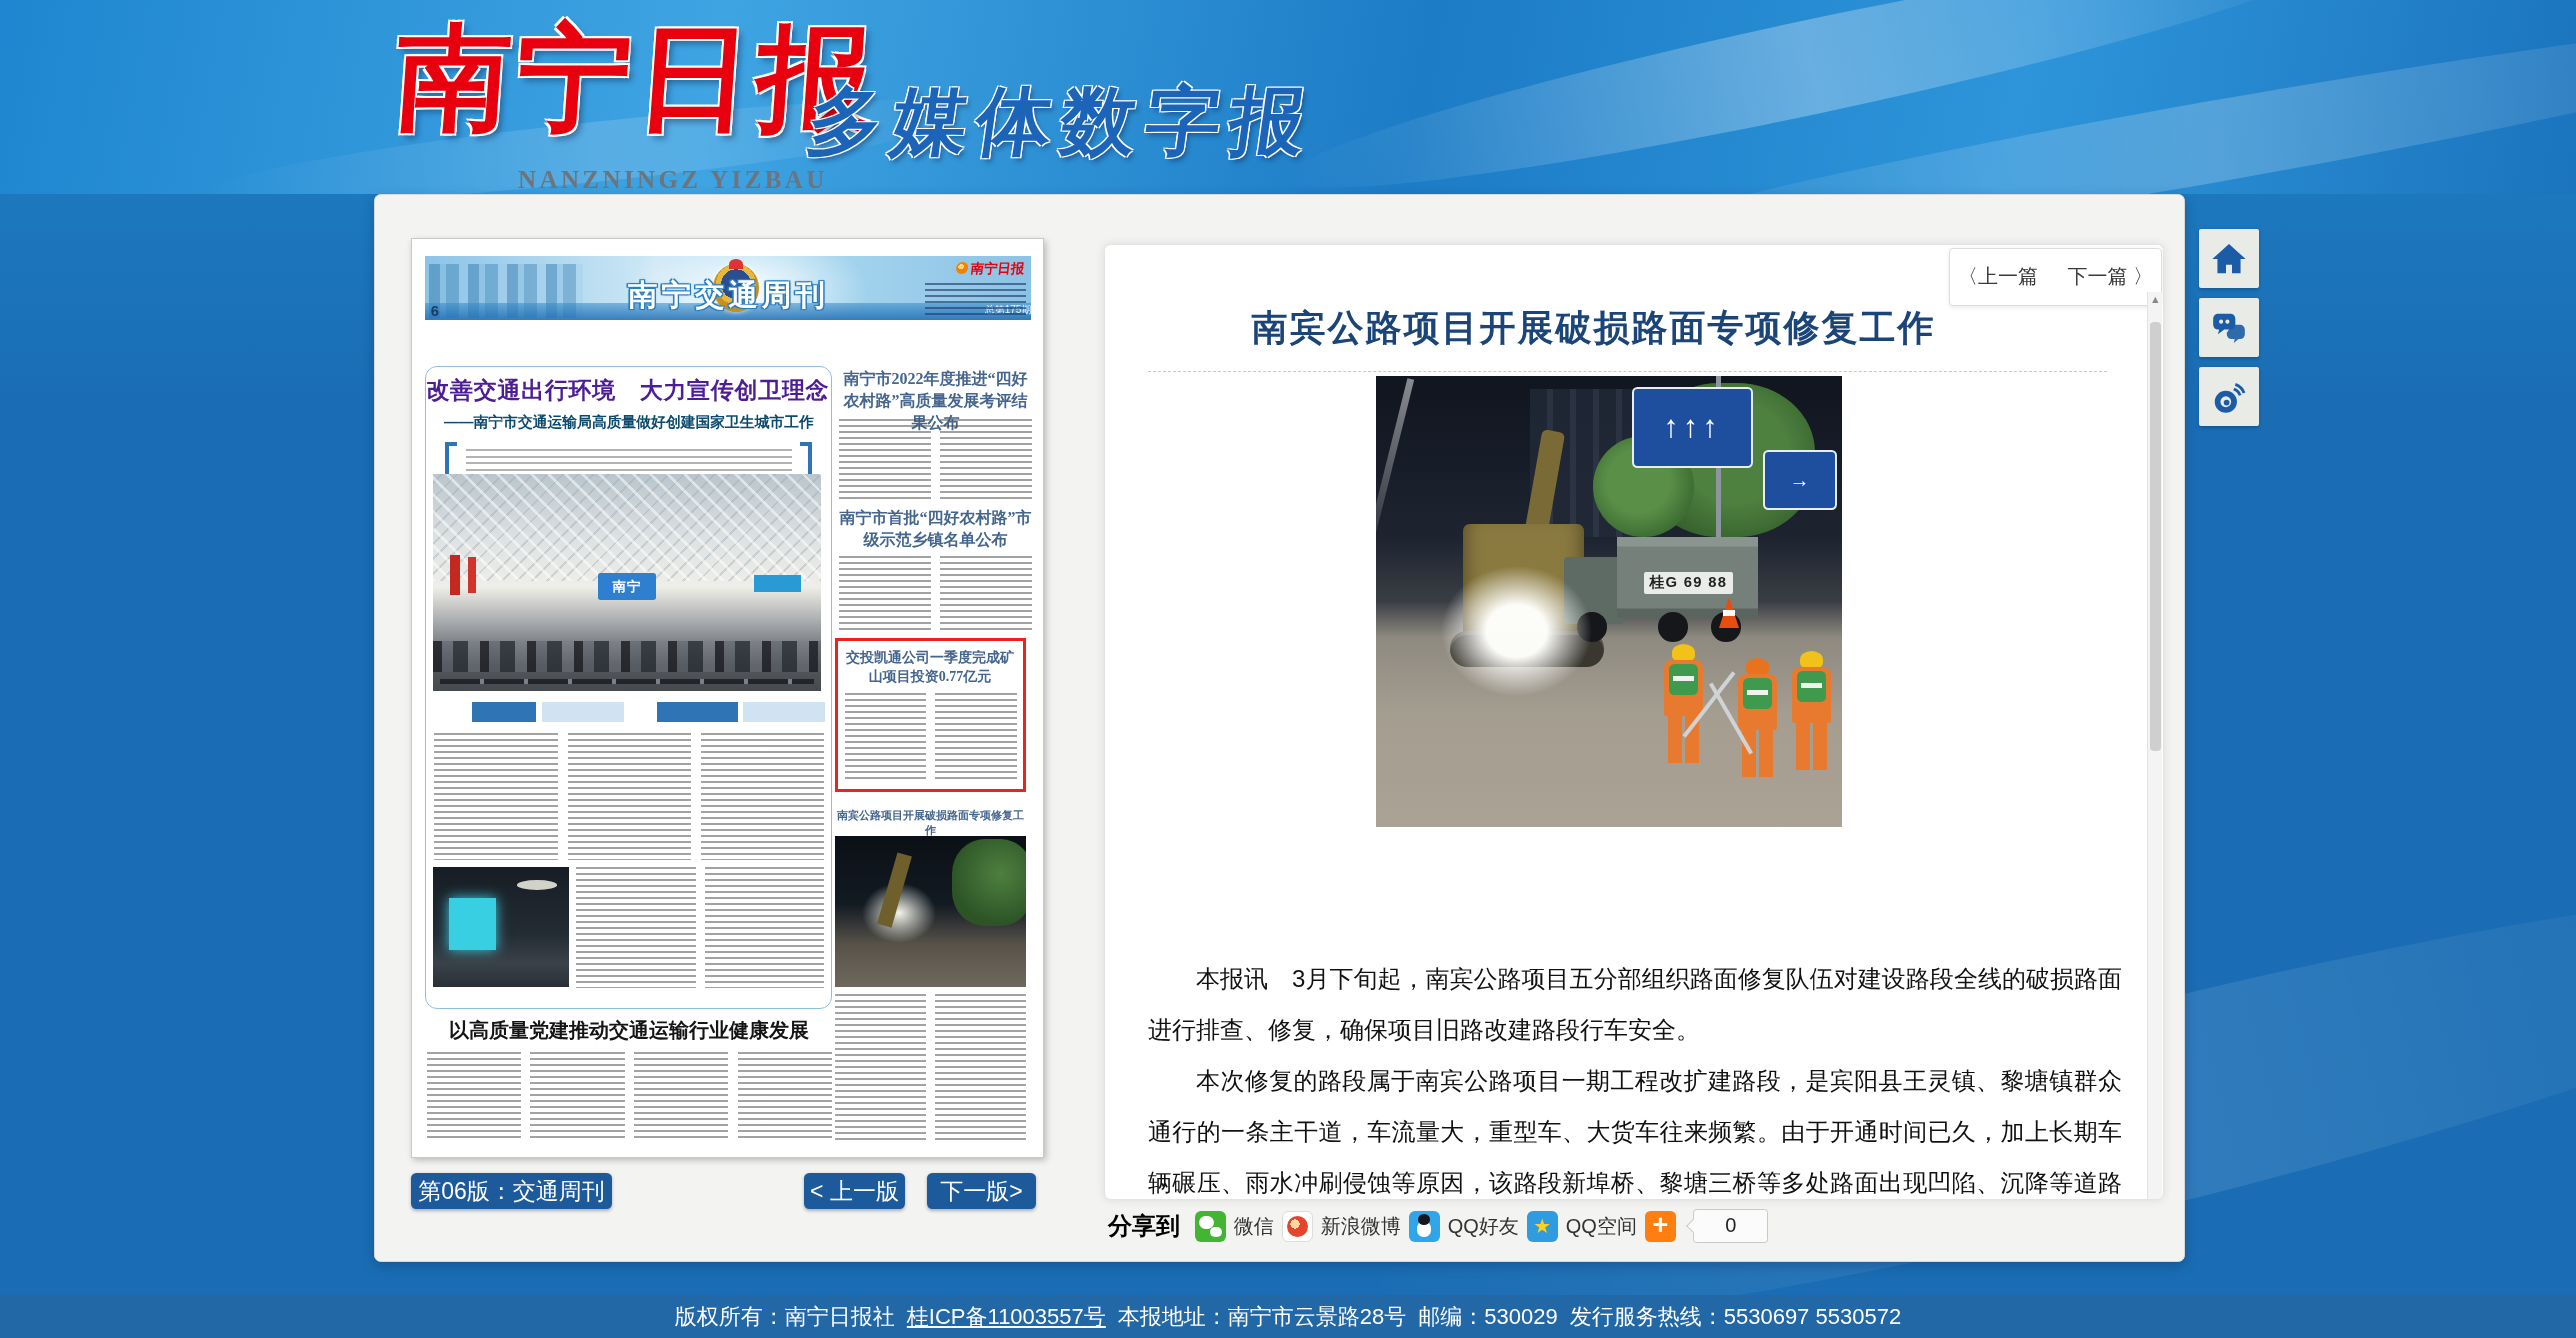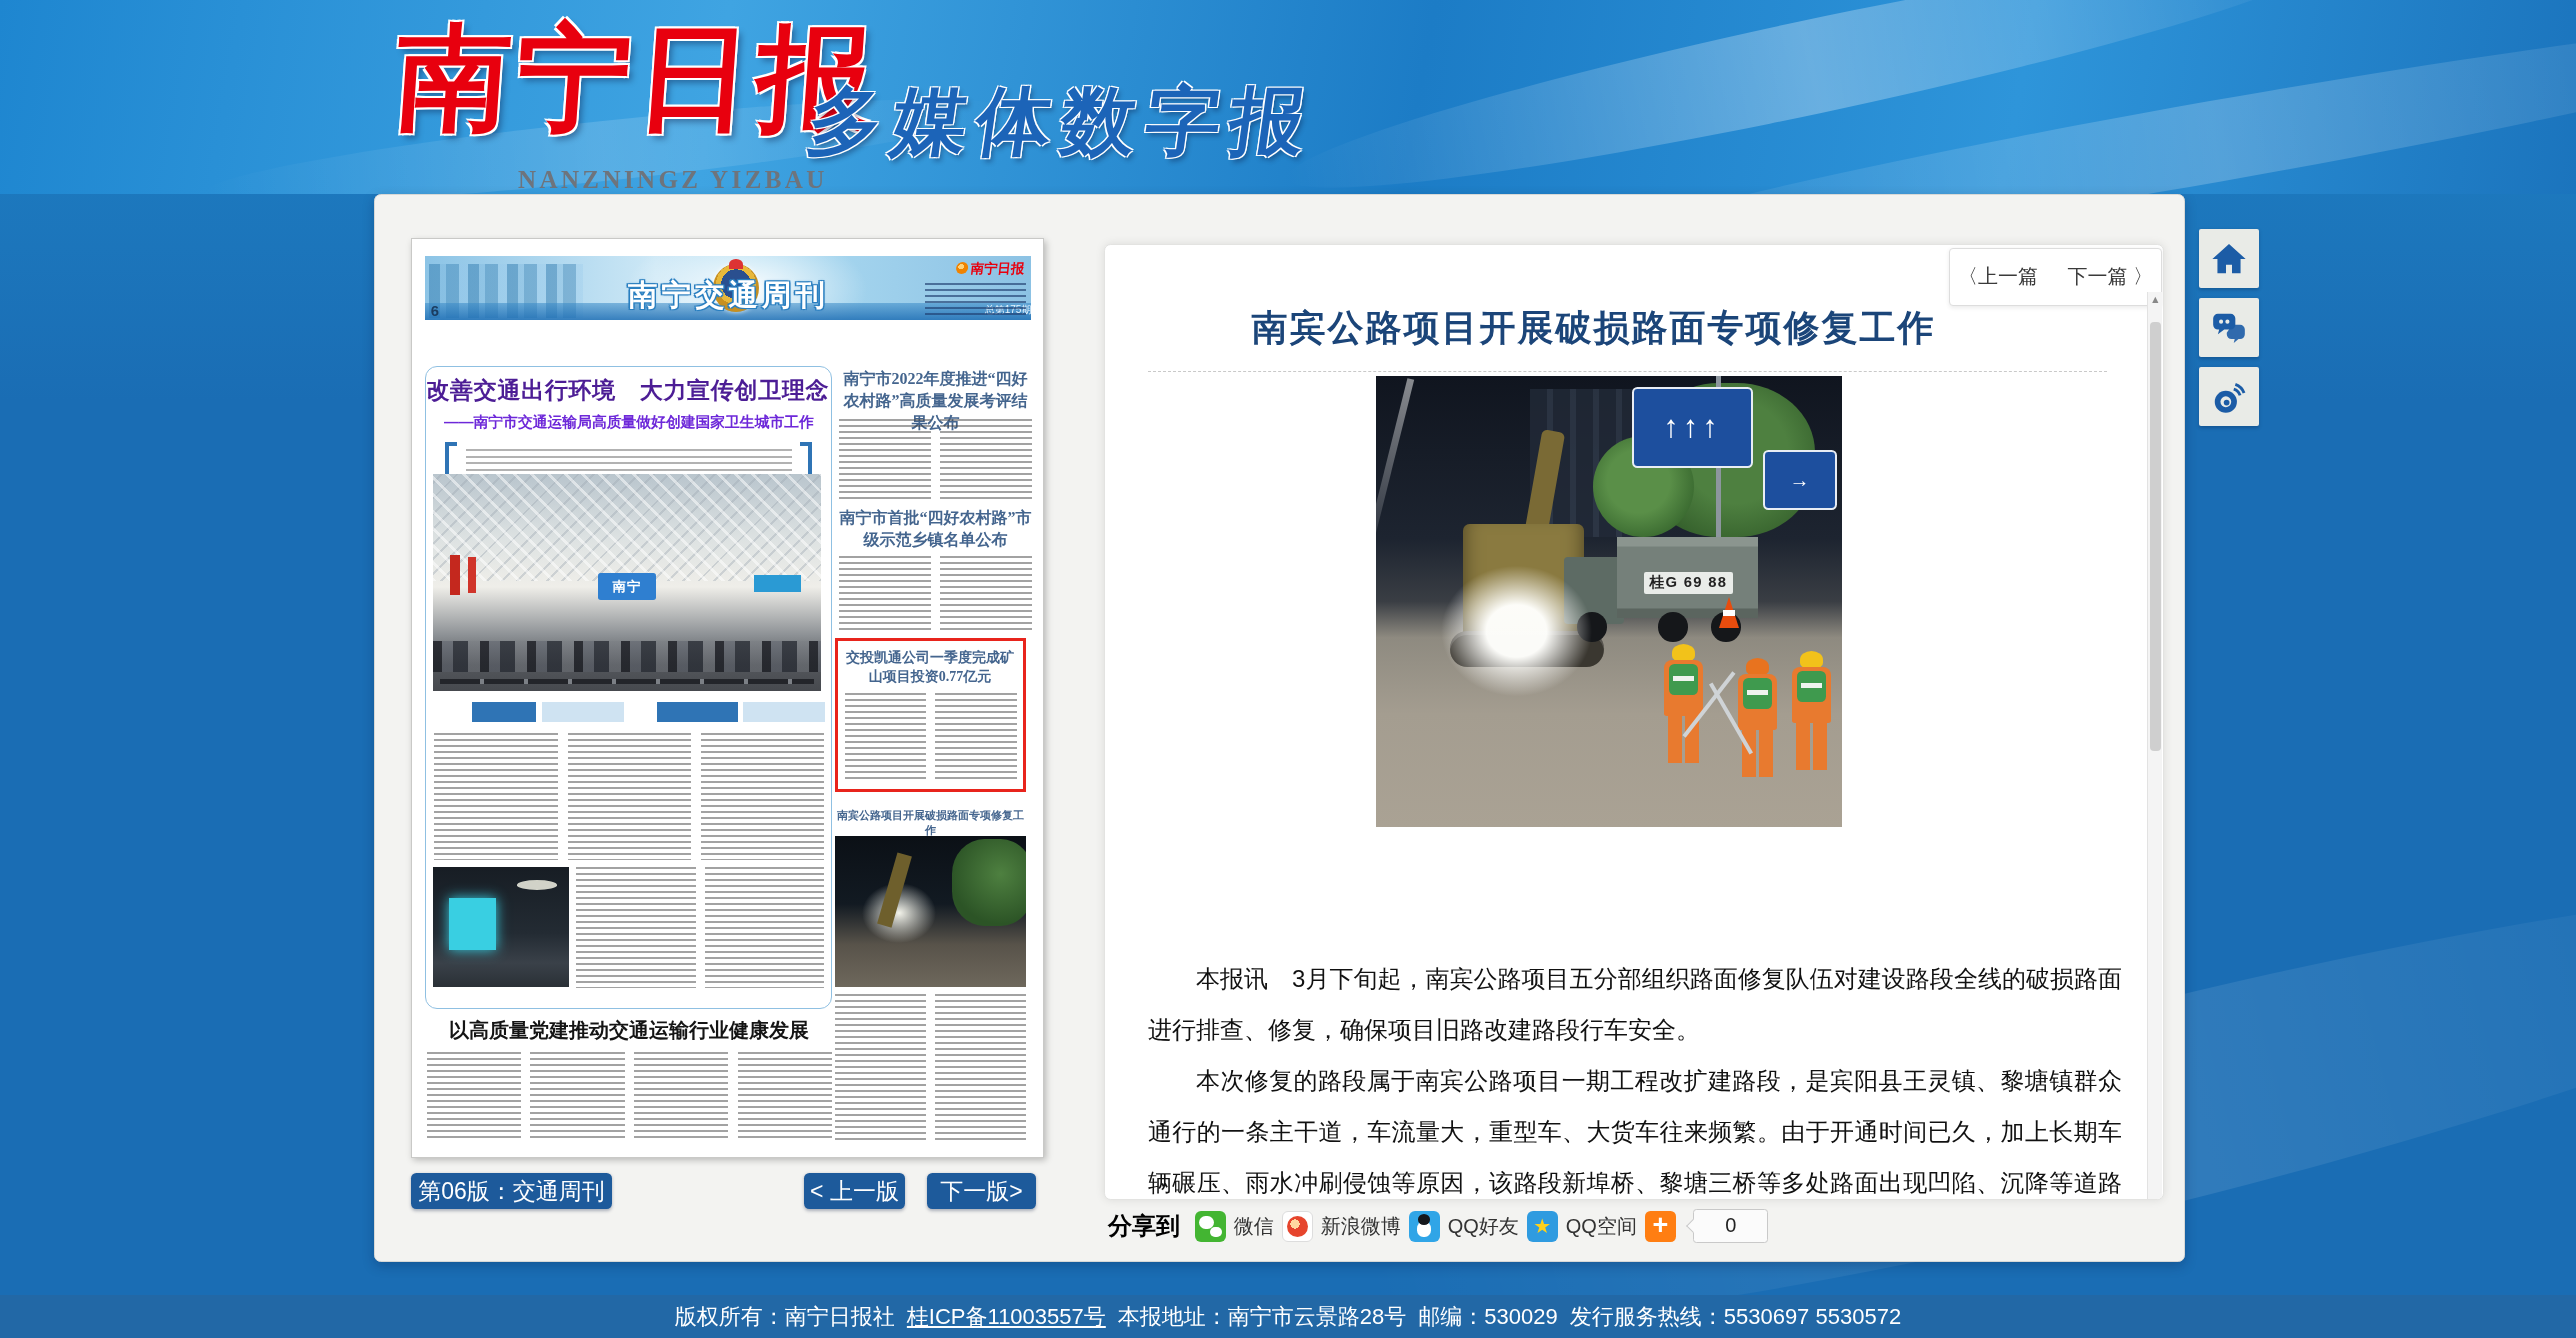--- a/index.html
+++ b/index.html
@@ -70,21 +70,21 @@
   .pb-brand::before { content:""; display:inline-block; width:12px; height:12px; margin-right:2.7px;
               border-radius:50%; background:radial-gradient(circle at 40% 40%,#ffd27a 0 2.7px,#f08300 2.7px); vertical-align:-1.3px; }
   .pb-info { position:absolute; right:5.4px; top:27px; width:101px; height:32px;
              background:repeating-linear-gradient(180deg,rgba(30,60,110,.8) 0 2px,transparent 2px 6px); opacity:.8; }
   .pb-num { position:absolute; left:5.4px; bottom:1.3px; font-size:14.8px; font-weight:bold; color:#1b3c60; }
 
   
   .leadbox { position:absolute; left:13.4px; top:127px; width:407px; height:643px;
              border:1.3px solid #8fc0e2; border-radius:12px; }
   .lead-h { position:absolute; left:0; right:0; top:8px; text-align:left; font-size:23px; font-weight:bold; color:#4c1d95; letter-spacing:0.7px; }
-  .lead-s { position:absolute; left:0; right:0; top:46px; text-align:center; font-size:14.8px; font-weight:bold; color:#6d28d9; }
+  .lead-s { position:absolute; left:0; right:0; top:46px; text-align:center; font-size:14.8px; font-weight:bold; color:#0c4a6e; }
   .brk { position:absolute; top:75px; height:94px; width:12px; }
   .brk-l { left:19px;  border-left:4px solid #2f74b5; border-top:4px solid #2f74b5; border-bottom:4px solid #2f74b5; }
   .brk-r { right:19px; border-right:4px solid #2f74b5; border-top:4px solid #2f74b5; border-bottom:4px solid #2f74b5; }
   .brk-tx { position:absolute; left:40px; top:82px; width:326px; height:79px;
             background:repeating-linear-gradient(180deg,rgba(80,80,80,.55) 0 2px,transparent 2px 6.7px); opacity:.8; }
   .tx { background:repeating-linear-gradient(180deg,rgba(70,70,70,.5) 0 2px,transparent 2px 6px); }
 
   .station { position:absolute; left:6.7px; top:107px; width:388px; height:217px; overflow:hidden;
              background:linear-gradient(180deg,#b9c5cd 0%,#dde2e2 30%,#efeee9 52%,#8e9296 74%,#54575c 88%,#46494e 100%); }
   .st-ceil { position:absolute; left:0; top:0; width:388px; height:107px;

